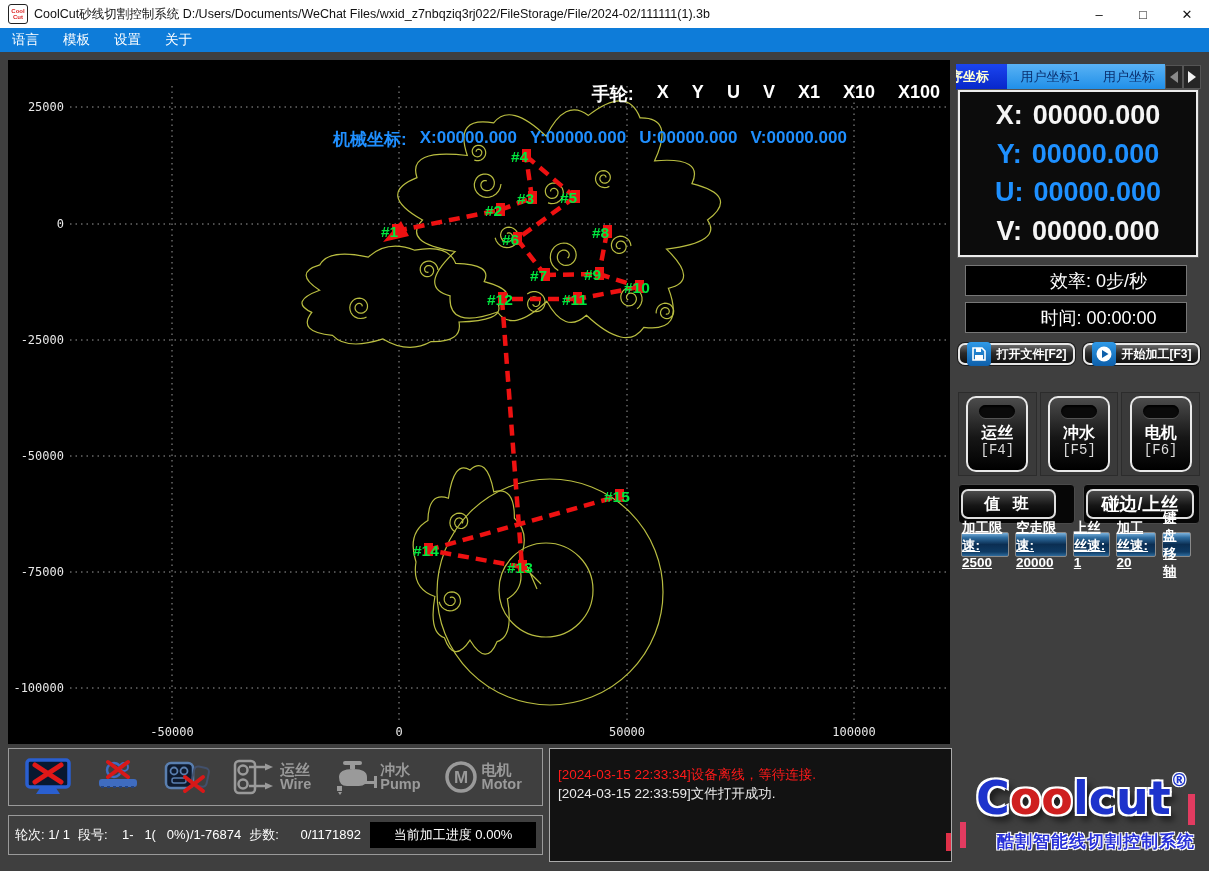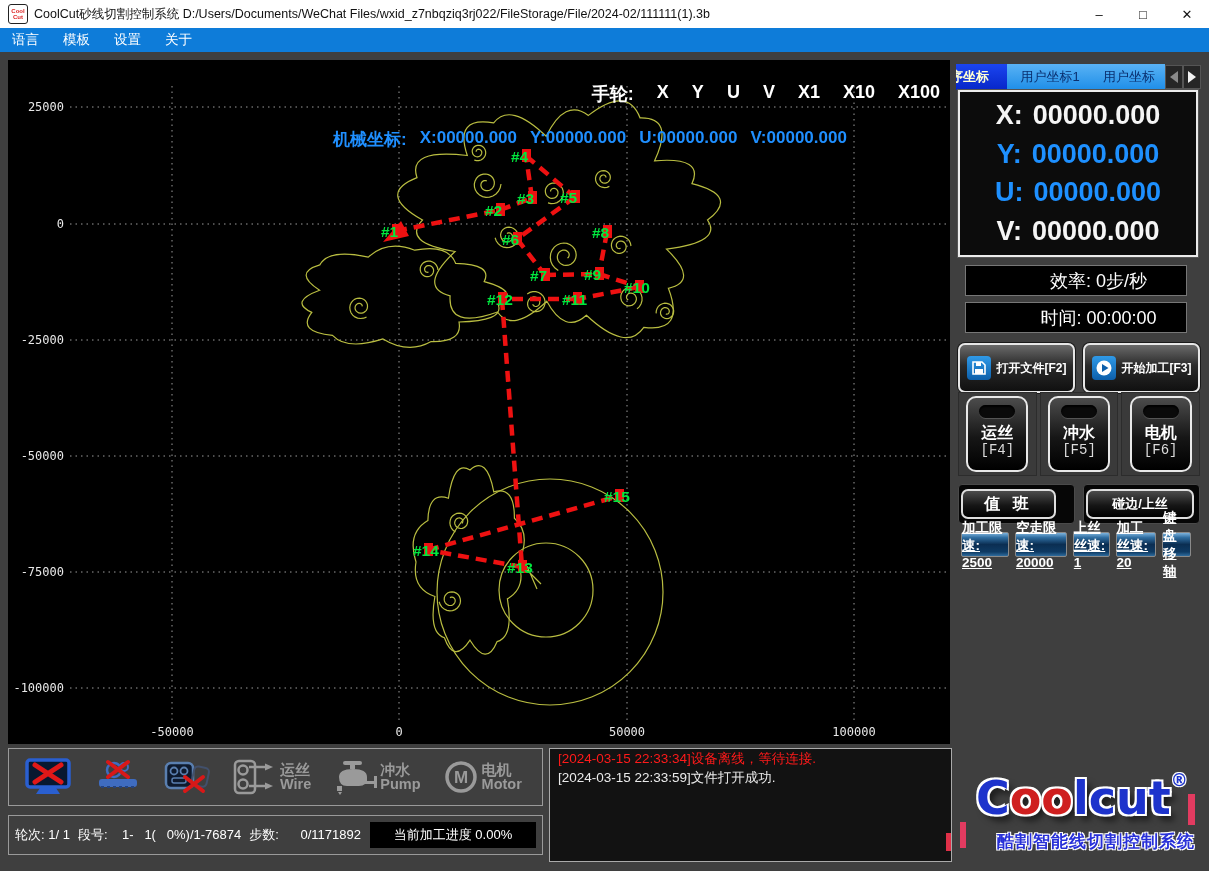--- a/index.html
+++ b/index.html
@@ -48,21 +48,21 @@
                justify-content:space-around; padding:4px 0; }
   .coord-row { display:flex; justify-content:center; gap:10px; font-size:27px; font-weight:bold; }
 
   .black-box { position:absolute; left:965px; width:222px; height:31px; background:#000;
                border:1px solid #777; color:#fff; font-size:18px;
                display:flex; align-items:center; justify-content:center;padding-left:45px; }
   #eff-box  { top:265px; }
   #time-box { top:302px; }
 
   #file-row { position:absolute; left:958px; top:343px; width:242px; height:42px; display:flex; gap:8px; }
-  .cmd-btn { flex:1; height:50px; border-radius:7px; border:2px solid #e6e6e6;
+  .cmd-btn { flex:1; height:22px; border-radius:7px; border:2px solid #e6e6e6;
              background:linear-gradient(#6a6a6a,#2a2a2a 45%,#101010);
              box-shadow:0 0 0 1px #1a1a1a; display:flex; align-items:center; justify-content:center; gap:6px; }
   .cmd-ic { width:24px; height:24px; border-radius:4px; background:linear-gradient(#2f9ae8,#0d5faa);
             display:flex; align-items:center; justify-content:center; }
   .cmd-label { color:#fff; font-size:12px; font-weight:bold; }
 
   #toggle-row { position:absolute; left:958px; top:392px; width:242px; height:84px; display:flex; gap:3px; }
   .toggle-cell { flex:1; background:#3a3a3a; border:1px solid #2c2c2c; display:flex;
                  align-items:center; justify-content:center; }
   .toggle-btn { width:62px; height:76px; border-radius:10px; border:2px solid #e8e8e8;
@@ -73,21 +73,21 @@
   .toggle-label { color:#fff; font-size:16px; font-weight:bold; line-height:19px; }
   .toggle-key { color:#dcdcdc; font-size:14px; line-height:17px;font-family:Liberation Mono, monospace; }
 
   #duty-row { position:absolute; left:958px; top:484px; width:242px; height:40px; display:flex; gap:8px; }
   .duty-group { flex:1; background:#060606; border:1px solid #4a4a4a; border-radius:4px;
                 display:flex; align-items:center; padding:2px; }
   .duty-btn { height:30px; border-radius:7px; border:2px solid #dedede;
               background:linear-gradient(#4c4c4c,#161616 55%,#000); color:#fff;
               display:flex; align-items:center; justify-content:center; font-weight:bold; }
   #duty-btn  { width:95px; font-size:16px; letter-spacing:4px; }
-  #edge-btn  { width:108px; font-size:13px; }
+  #edge-btn  { width:108px; font-size:18px; }
 
   #param-bars { position:absolute; left:961px; top:532px; width:230px; display:flex;
                 flex-direction:row; gap:6px;text-decoration:underline; }
   .param-bar { height:25px; border:1px solid #8a8a8a; border-radius:2px;
                background:linear-gradient(180deg,#7db3dd 0%,#2f6da0 20%,#0b2e52 50%,#0e3a63 82%,#2e6c9e 100%);
                color:#fff; font-size:13.5px; font-weight:bold; text-decoration:underline;
                display:flex; align-items:center; justify-content:center; }
 
   
   #icons-panel { position:absolute; left:8px; top:748px; width:535px; height:58px;
@@ -97,21 +97,21 @@
   .io-text { color:#9a9a9a; font-weight:bold; font-size:15px; line-height:15px; }
   .io-text .en { font-size:14.5px; }
 
   #status-panel { position:absolute; left:8px; top:815px; width:535px; height:40px;
                   border:1px solid #9a9a9a; display:flex; align-items:center; gap:8px; padding:0 6px; }
   .status-text { color:#fff; font-size:13px; white-space:pre; }
   #progress-box { margin-left:auto; width:166px; height:26px; background:#000; color:#fff;
                   font-size:13px; display:flex; align-items:center; justify-content:center; }
 
   #log-panel { position:absolute; left:549px; top:748px; width:403px; height:114px;
-               border:1px solid #aaa; background:#121212; padding:0 8px; overflow:hidden; }
+               border:1px solid #aaa; background:#121212; padding:16px 8px; overflow:hidden; }
   .log-line { font-size:13.5px; line-height:19px; white-space:nowrap; }
   #log-scroll { position:absolute; right:0px; top:84px; width:5px; height:18px; background:#e03048; }
 
   #logo-panel { position:absolute; left:958px; top:748px; width:243px; height:114px; }
   #logo-main { position:absolute; left:18px; top:22px; font-size:46px; font-weight:bold;
                font-family:"DejaVu Sans", sans-serif;
                text-shadow:-2px -2px 0 #fff,2px -2px 0 #fff,-2px 2px 0 #fff,2px 2px 0 #fff,5px 6px 7px rgba(0,0,0,.65); }
   .logo-blue { color:#1d33cc; } .logo-red { color:#cf1f1f; }
   #logo-reg { font-size:17px; vertical-align:28px; color:#1d33cc;
               text-shadow:-1px -1px 0 #fff,1px -1px 0 #fff,-1px 1px 0 #fff,1px 1px 0 #fff; }

